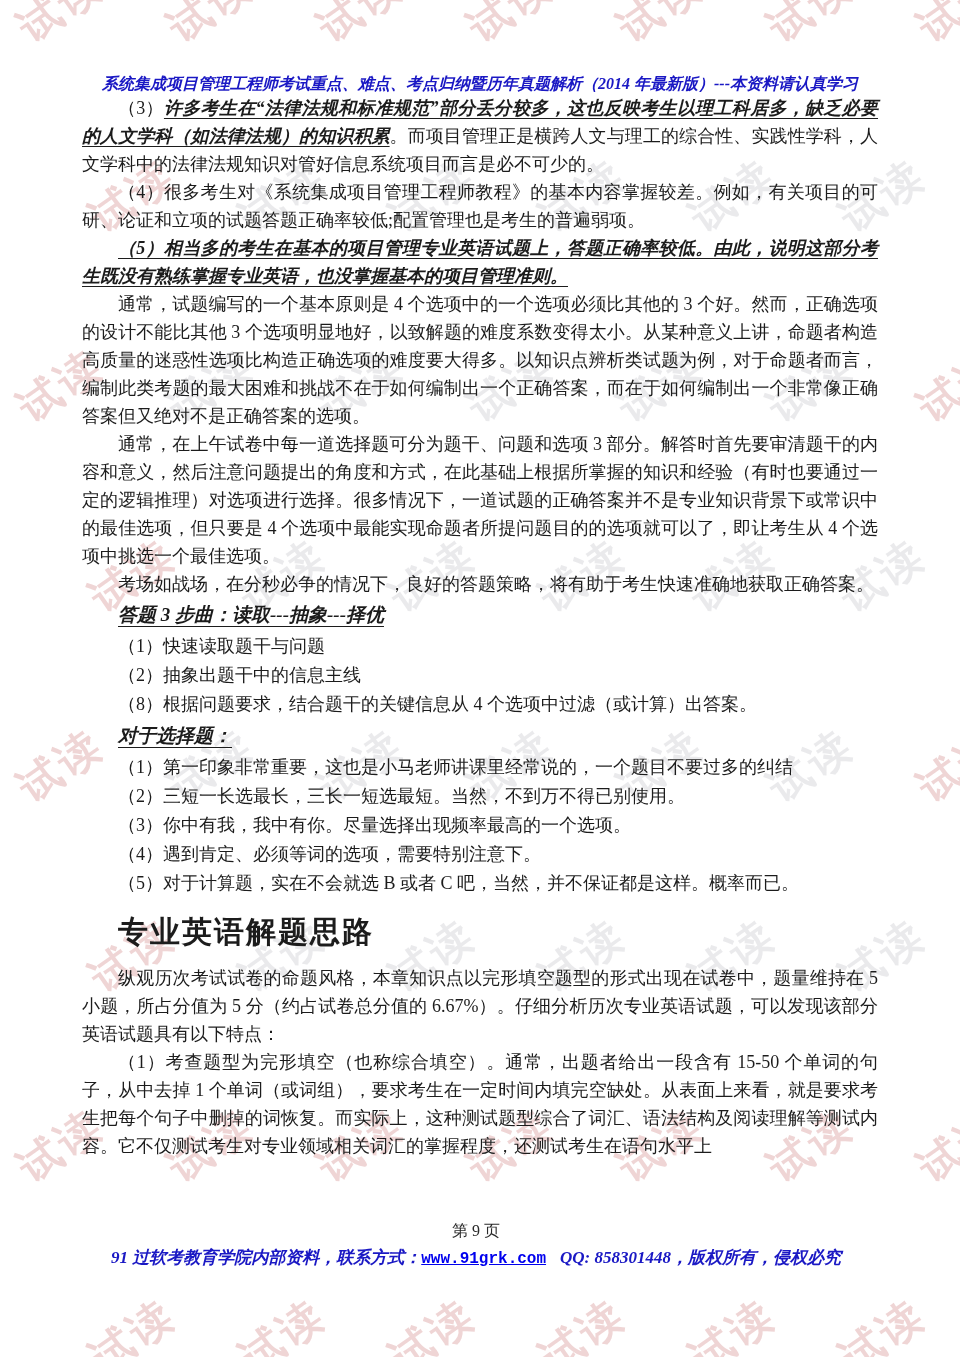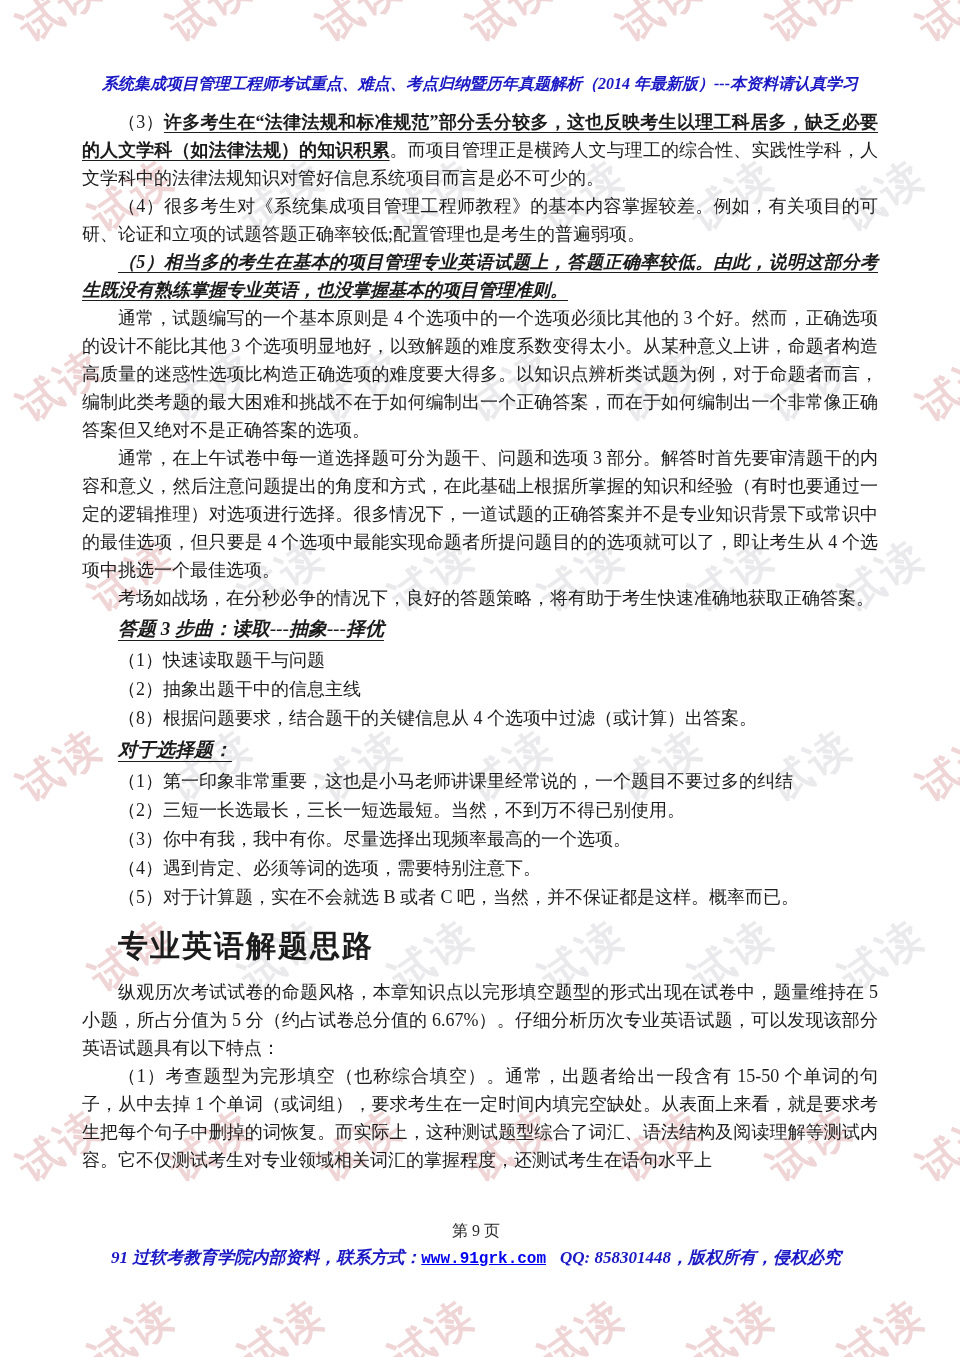--- a/index.html
+++ b/index.html
@@ -29,31 +29,30 @@
   .page-inner {
     position:absolute; left:82px; top:74px; width:796px; z-index:1;
   }
   .doc-header {
     text-align:center;
     color:#1a18c4;
     font-size:16px;
     line-height:20px;
     font-weight:bold;
     font-style:italic;
-    margin-bottom:14px;
     white-space:nowrap;
   }
   .para {
     margin:0;
     font-size:18px;
     line-height:28px;
     text-align:justify;
     text-indent:2em;
   }
-  .bold-u { font-weight:bold; text-decoration:underline; text-underline-offset:4px; }
+  .bold-u { font-weight:bold; text-decoration:underline; text-underline-offset:4px;font-style:italic; }
   .em-para {
     font-weight:bold;
     text-decoration:underline;
     text-underline-offset:4px;
     font-style:italic;
   }
   .sub-heading {
     font-size:19px;
     line-height:30px;
     font-weight:bold;

